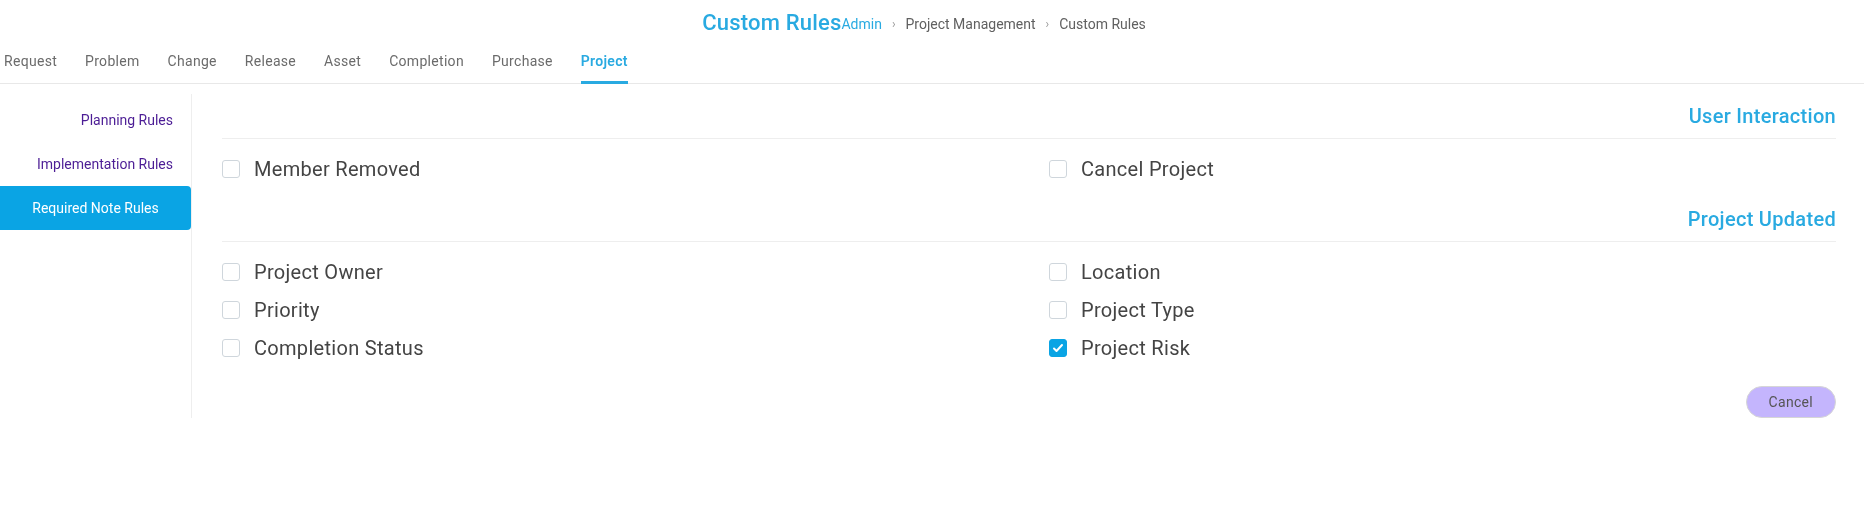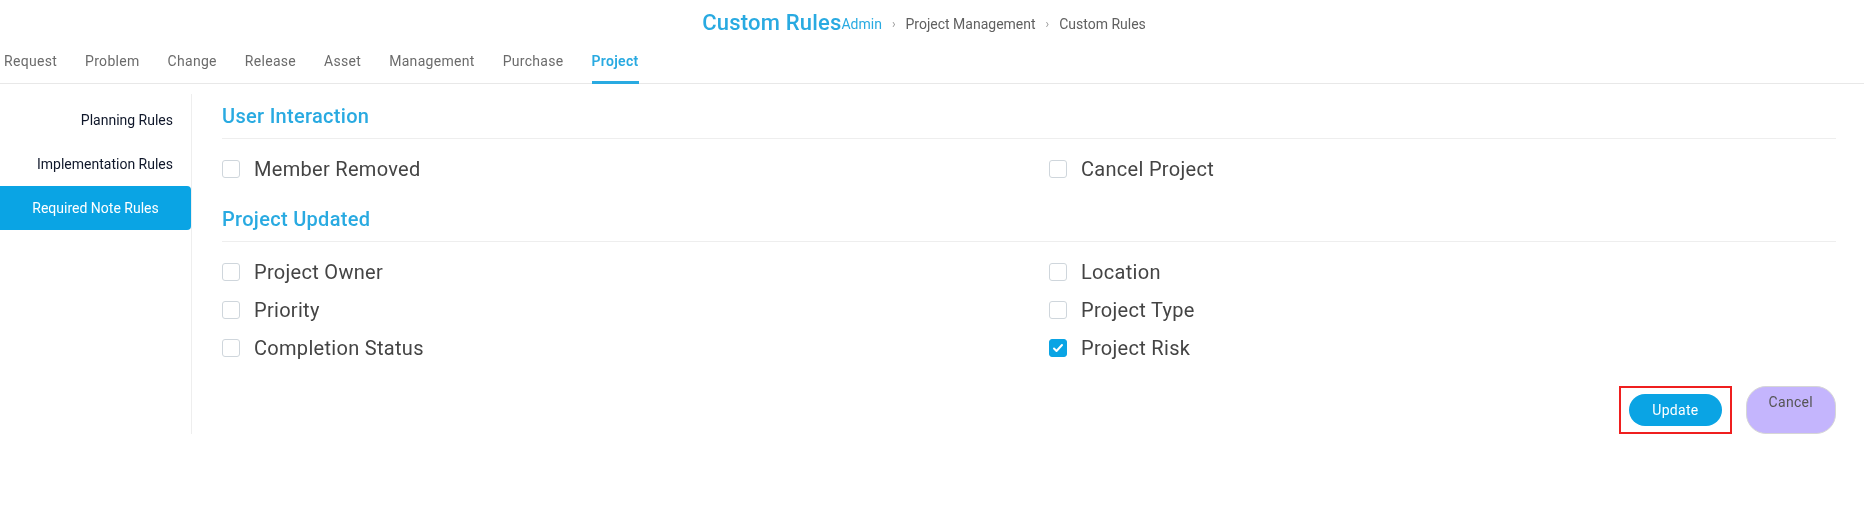--- a/index.html
+++ b/index.html
@@ -64,34 +64,35 @@
     padding-top: 10px;
   }
   .sidebar {
     width: 192px;
     border-right: 1px solid #eee;
     padding-top: 4px;
   }
   .sidebar .side-item {
     text-align: right;
     padding: 14px 18px;
-    color: #0f172a;
+    color: #4c1d95;
     font-size: 14px;
     cursor: pointer;
   }
   .sidebar .side-item.active {
     background: #0aa4e4;
     color: #fff;
     border-radius: 0 4px 4px 0;
     text-align: center;
   }
 
   .main {
     flex: 1;
     padding: 10px 28px 0 30px;
+    text-align: right;
   }
   .section-title {
     color: #29aae1;
     font-size: 20px;
     font-weight: 500;
     padding-bottom: 10px;
     border-bottom: 1px solid #eee;
     margin-bottom: 18px;
     letter-spacing: 0.3px;
   }
@@ -169,21 +170,21 @@
       <span class="bc-item">Custom Rules</span>
     </div>
 </div>
 
 <div class="main-tabs">
     <div class="tab">Request</div>
     <div class="tab">Problem</div>
     <div class="tab">Change</div>
     <div class="tab">Release</div>
     <div class="tab">Asset</div>
-    <div class="tab">Management</div>
+    <div class="tab">Completion</div>
     <div class="tab">Purchase</div>
     <div class="tab active">Project</div>
   </div>
 
 <div class="content">
   <div class="sidebar">
       <div class="side-item">Planning Rules</div>
       <div class="side-item">Implementation Rules</div>
       <div class="side-item active">Required Note Rules</div>
     </div>
@@ -226,19 +227,16 @@
             <span class="checkbox checked">
               <svg viewBox="0 0 24 24" fill="none" stroke="#fff" stroke-width="4" stroke-linecap="round" stroke-linejoin="round">
                 <polyline points="4 13 9 18 20 6"></polyline>
               </svg>
             </span>
             <span class="check-label">Project Risk</span>
           </div>
         </div>
       </div>
     <div class="actions">
-      <span class="highlight-box">
-        <span class="btn btn-primary">Update</span>
-      </span>
       <span class="btn btn-secondary">Cancel</span>
     </div>
   </div>
 </div>
 
 </body></html>

